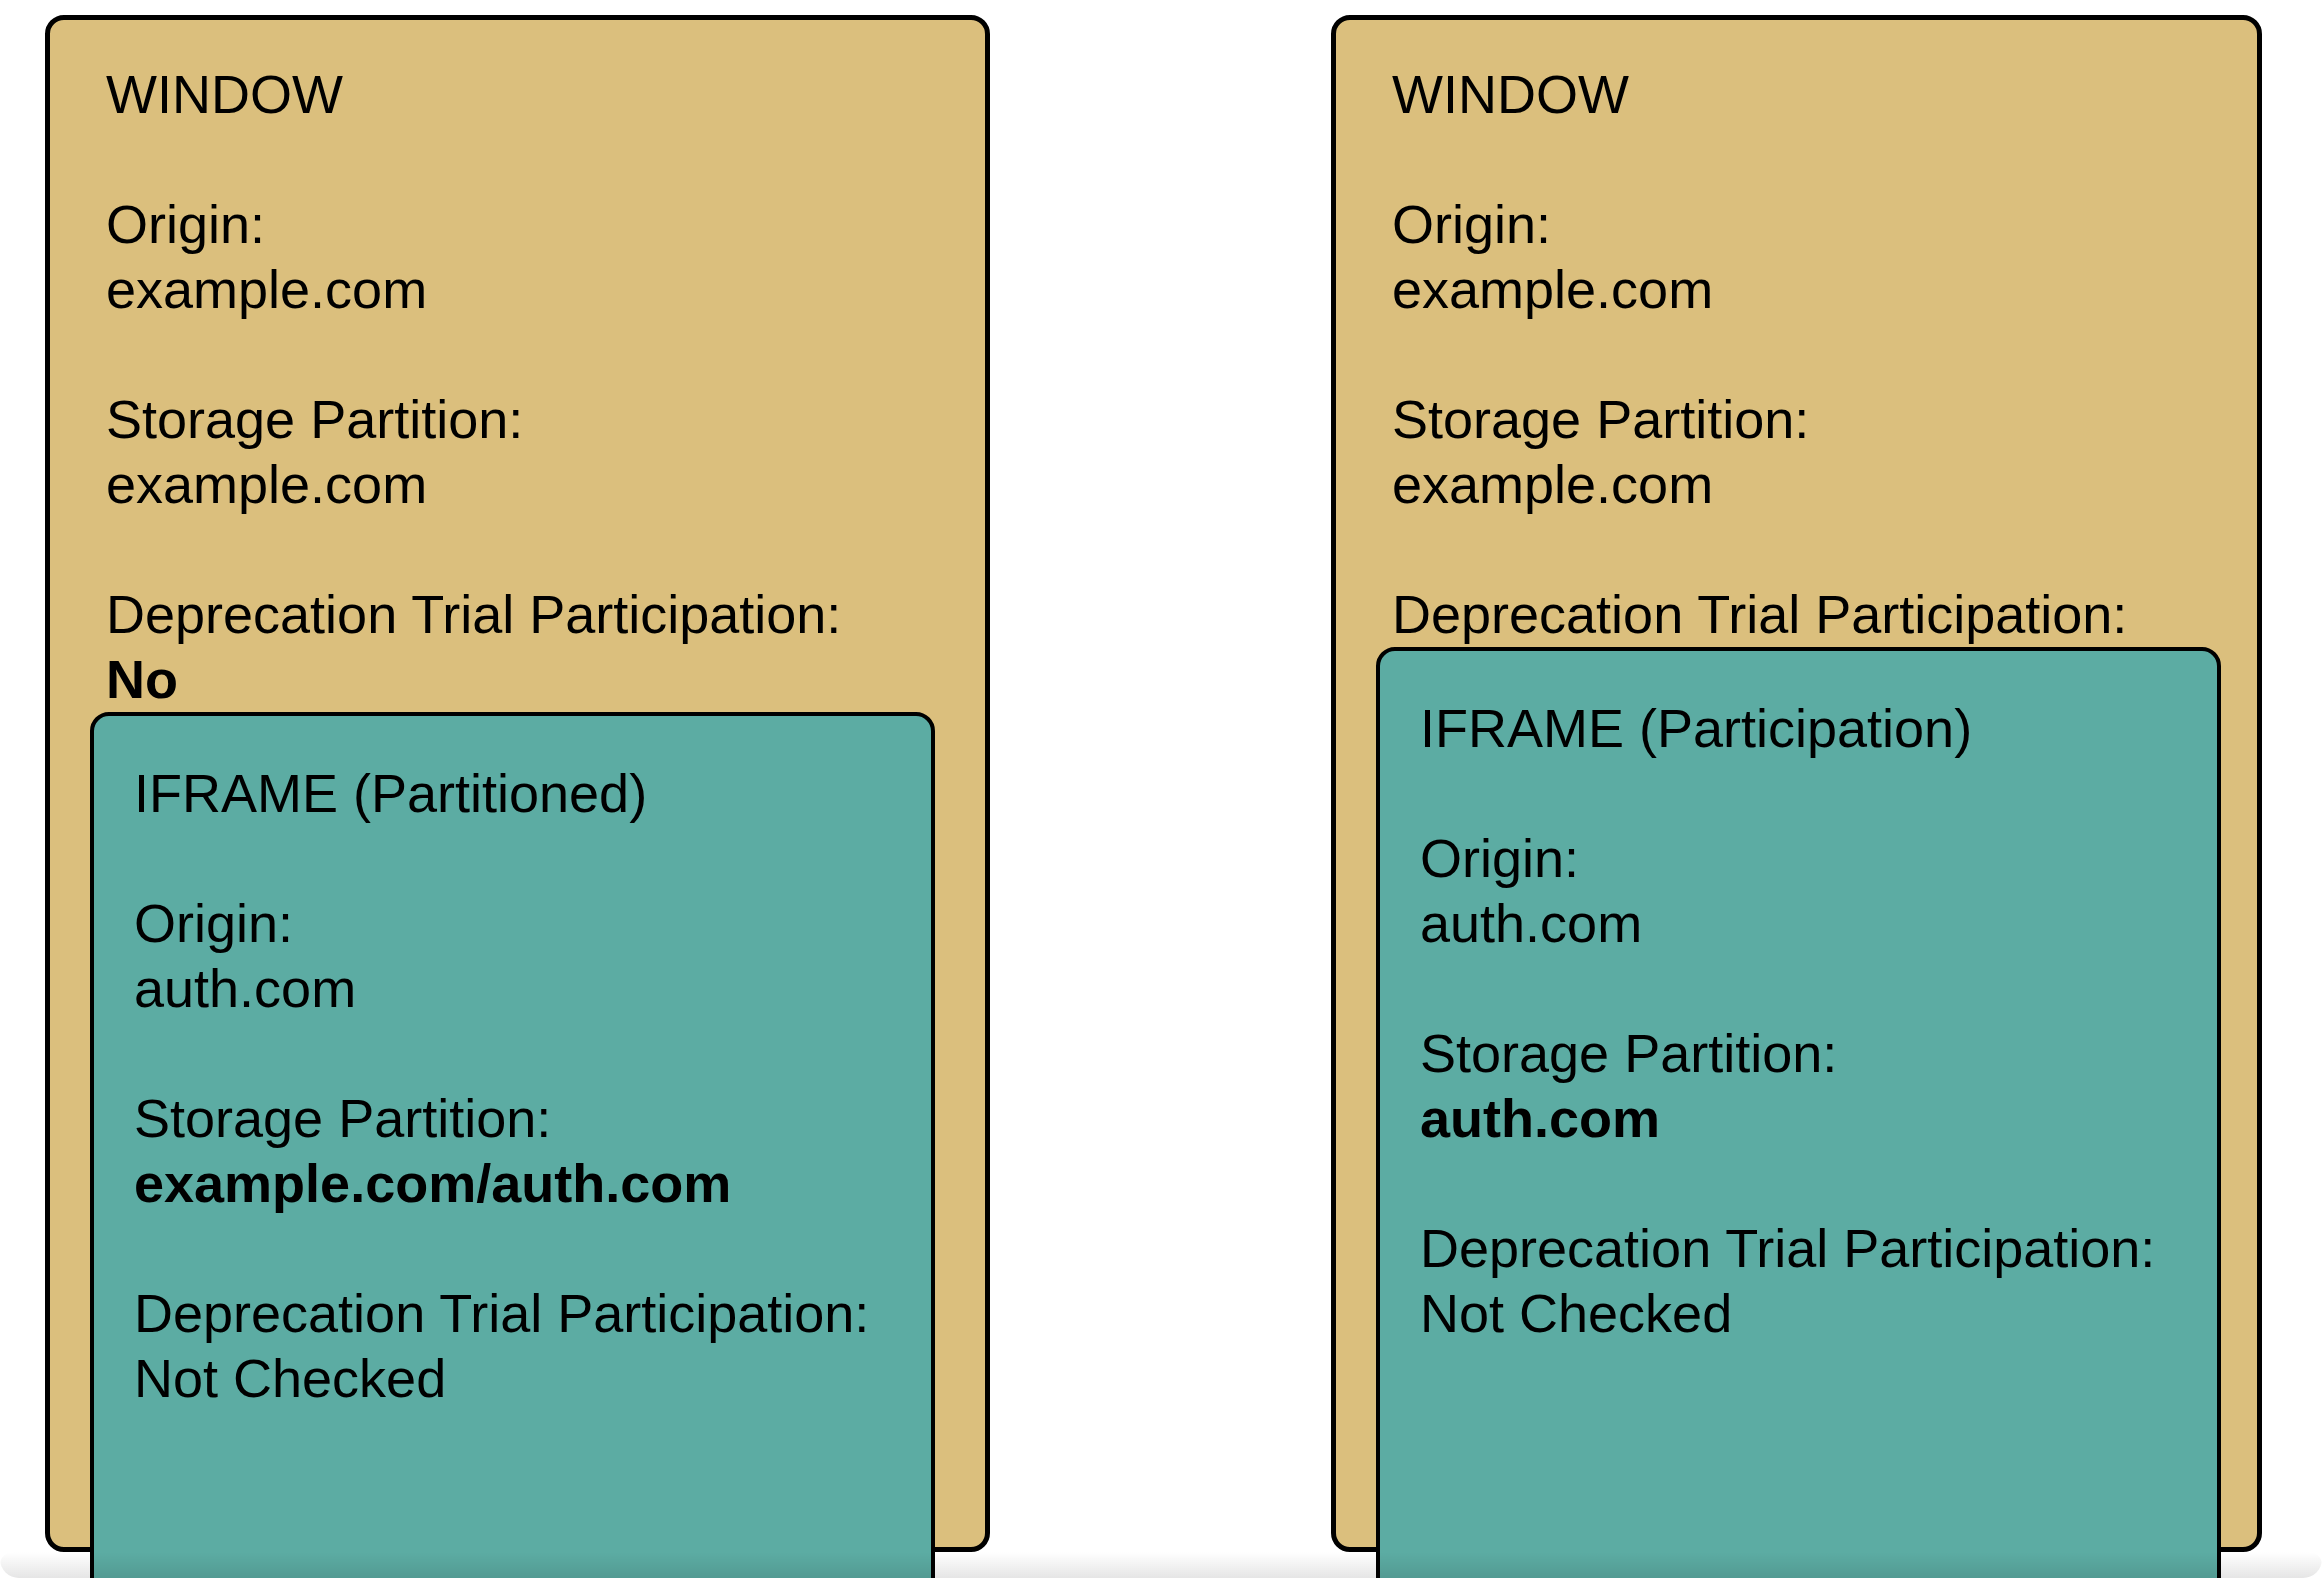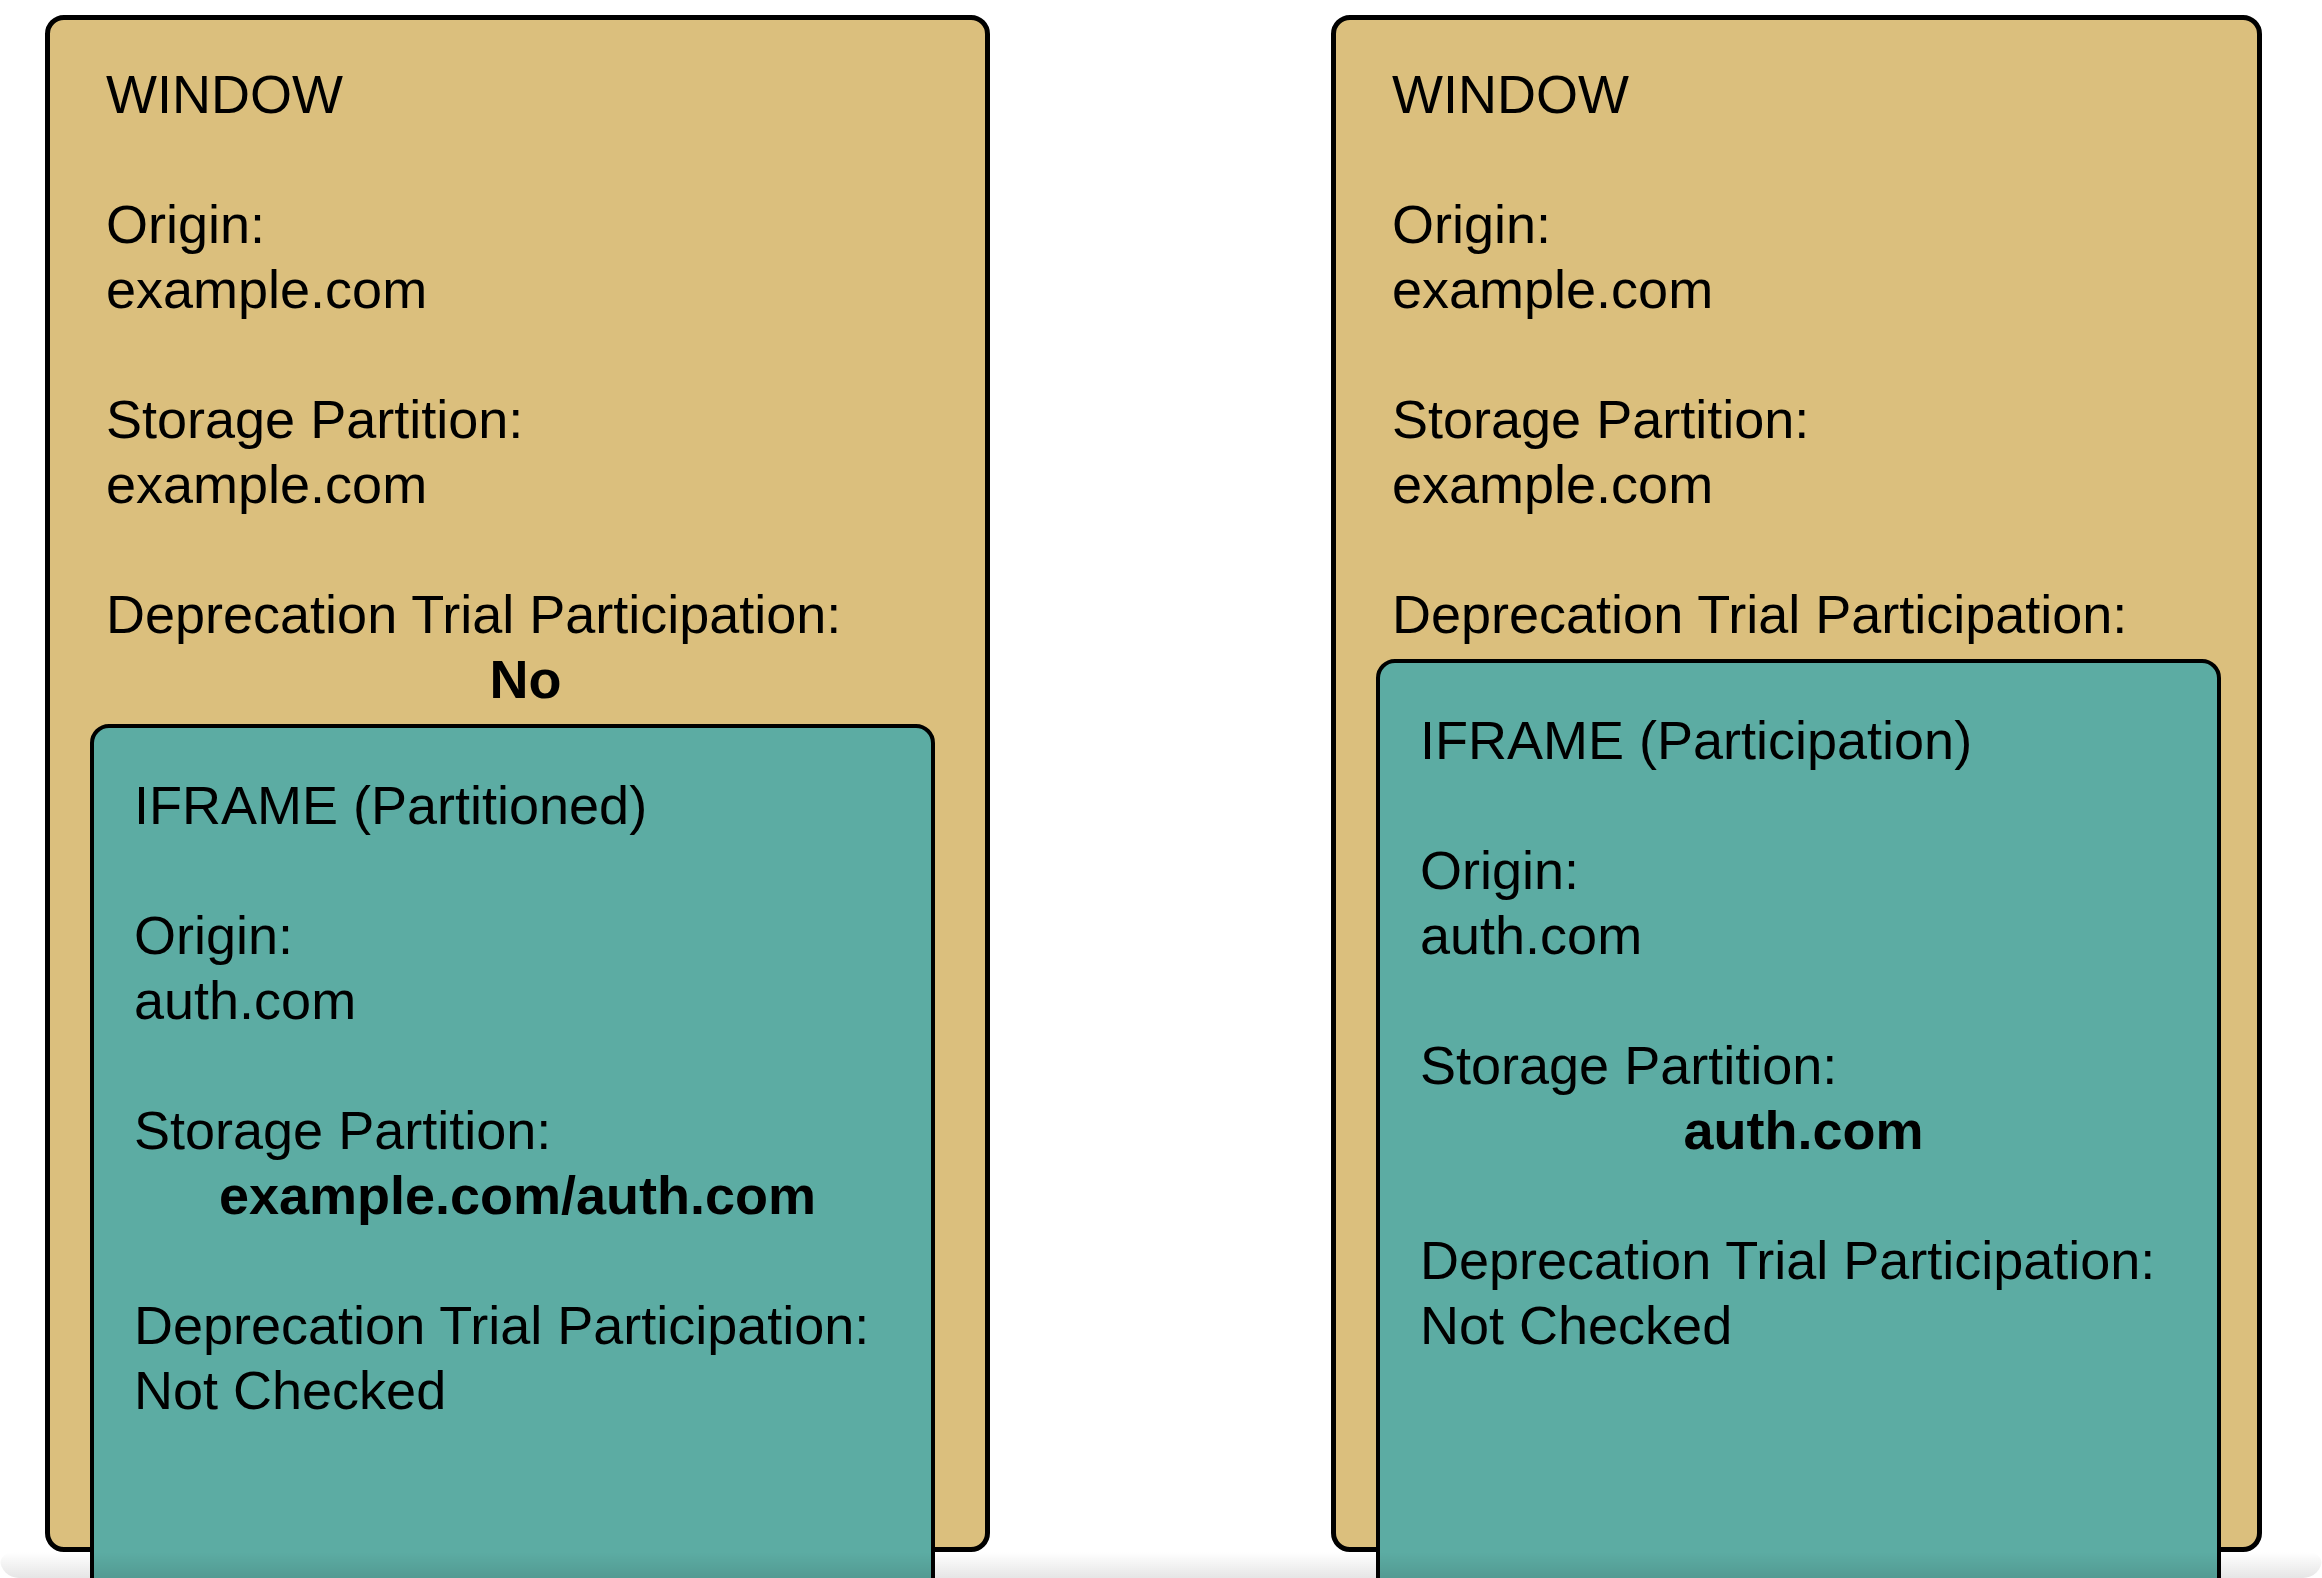--- a/index.html
+++ b/index.html
@@ -12,23 +12,23 @@
     background:var(--window-bg,#DBBF7D);
     border:5px solid var(--border,#000);
     height:1537px;
     padding:42px 40px 0 56px;
     font-size:54px; line-height:65px;
   }
   .window.left  { left:45px;  width:945px; }
   .window.right { left:1331px; width:931px; }
 
   .para { margin:0 0 65px 0; }
-  .para.tight { margin-bottom:12px; }
+  .para.tight { margin-bottom:0; }
   .line { white-space:nowrap; }
-  .bold { font-weight:bold;text-align:center; }
+  .bold { font-weight:bold; }
 
   .iframe-box {
     background:var(--iframe-bg,#5CACA3);
     border:4px solid var(--border,#000);
     width:845px; height:1028px;
     margin-left:-16px;
     padding:45px 30px 0 40px;
   }
 
   .page-shadow {

